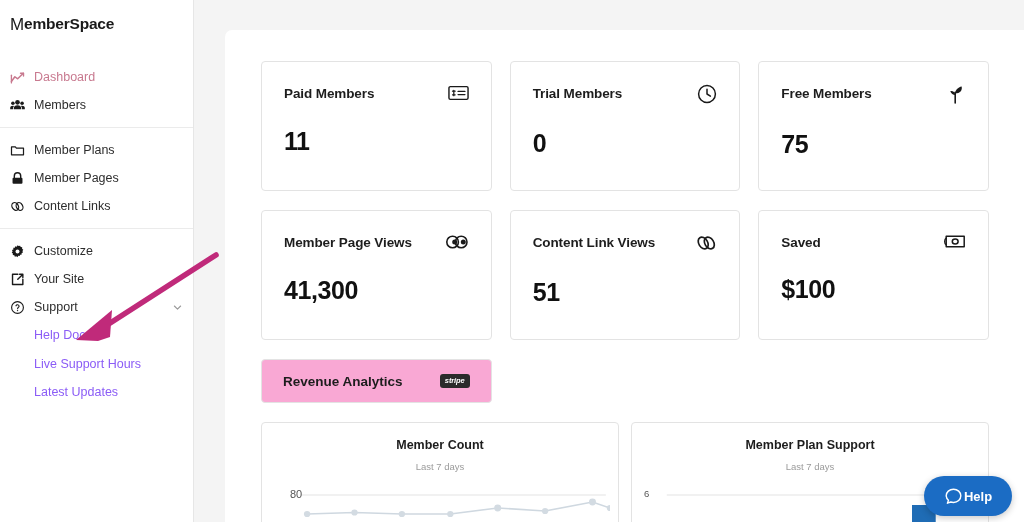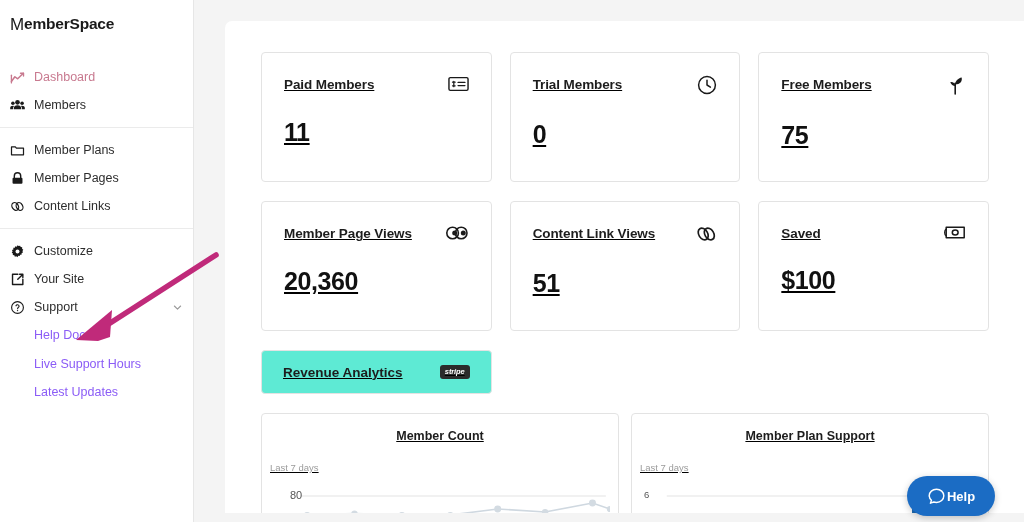--- a/index.html
+++ b/index.html
@@ -102,22 +102,21 @@
     cursor: pointer;
     white-space: nowrap;
   }
 
   .nav-spacer-top { height: 15px; }
 
   
   .main-wrap {
     flex: 1 1 auto;
     position: relative;
-    padding: 21px 0 0 31px;
-    text-decoration: underline;
+    padding: 30px 0 0 31px;
   }
   .panel {
     width: 100%;
     height: 492px;
     background: #ffffff;
     border-top-left-radius: 7px;
     padding: 31px 35px 0 36px;
     overflow: hidden;
   }
 
@@ -169,21 +168,21 @@
     margin-top: 19px;
     width: calc((100% - 36px) / 3);
     border: 1px solid #e3e3e3;
     border-radius: 4px;
     height: 44px;
     padding: 0 21px;
     display: flex;
     align-items: center;
     justify-content: space-between;
     cursor: pointer;
-    background: #5eead4;
+    background: #f9a8d4;
   }
   .revenue-title {
     font-size: 13.5px;
     font-weight: 700;
     color: #1d1d1d;
   }
   .stripe-badge {
     background: #2b2b2b;
     color: #fff;
     border-radius: 3px;
@@ -211,45 +210,45 @@
     position: relative;
     overflow: hidden;
   }
   .chart-title {
     text-align: center;
     font-size: 12.5px;
     font-weight: 700;
     color: #1d1d1d;
   }
   .chart-sub {
-    text-align: left;
+    text-align: center;
     font-size: 9.5px;
     color: #9b9b9b;
-    margin-top: 19px;
+    margin-top: 9px;
   }
   .chart-plot {
     position: relative;
     margin-top: 9px;
     height: 100px;
   }
   .chart-plot svg { display: block; width: 100%; height: 100%; }
 
   
   .annotation-arrow {
     position: absolute;
     left: 0; top: 0;
     width: 1024px; height: 522px;
     pointer-events: none;
     z-index: 40;
   }
 
   
   .help-widget {
     position: absolute;
-    right: 29px;
+    right: 12px;
     bottom: 6px;
     width: 88px;
     height: 40px;
     border-radius: 20px;
     background: #1b6cc4;
     display: flex;
     align-items: center;
     justify-content: center;
     gap: 1px;
     color: #fff;
@@ -436,21 +435,21 @@
             <div class="stat-title">Member Page Views</div>
             <div class="stat-icon">
               <svg width="24" height="18" viewBox="0 0 24 18" fill="none">
                 <circle cx="7.6" cy="9" r="5.8" stroke="currentColor" stroke-width="1.6"></circle>
                 <circle cx="16.2" cy="9" r="5.8" stroke="currentColor" stroke-width="1.6"></circle>
                 <circle cx="9.7" cy="9" r="2.5" fill="currentColor"></circle>
                 <circle cx="18.3" cy="9" r="2.5" fill="currentColor"></circle>
               </svg>
             </div>
           </div>
-          <div class="stat-value">20,360</div>
+          <div class="stat-value">41,300</div>
         </div>
 
         <div class="stat-card">
           <div class="stat-head">
             <div class="stat-title">Content Link Views</div>
             <div class="stat-icon">
               <svg width="22" height="20" viewBox="0 0 22 20" fill="none">
                 <ellipse cx="8.2" cy="10" rx="4.4" ry="6.3" transform="rotate(-32 8.2 10)" stroke="currentColor" stroke-width="1.7"></ellipse>
                 <ellipse cx="14.3" cy="10" rx="4.4" ry="6.3" transform="rotate(-32 14.3 10)" stroke="currentColor" stroke-width="1.7"></ellipse>
               </svg>

